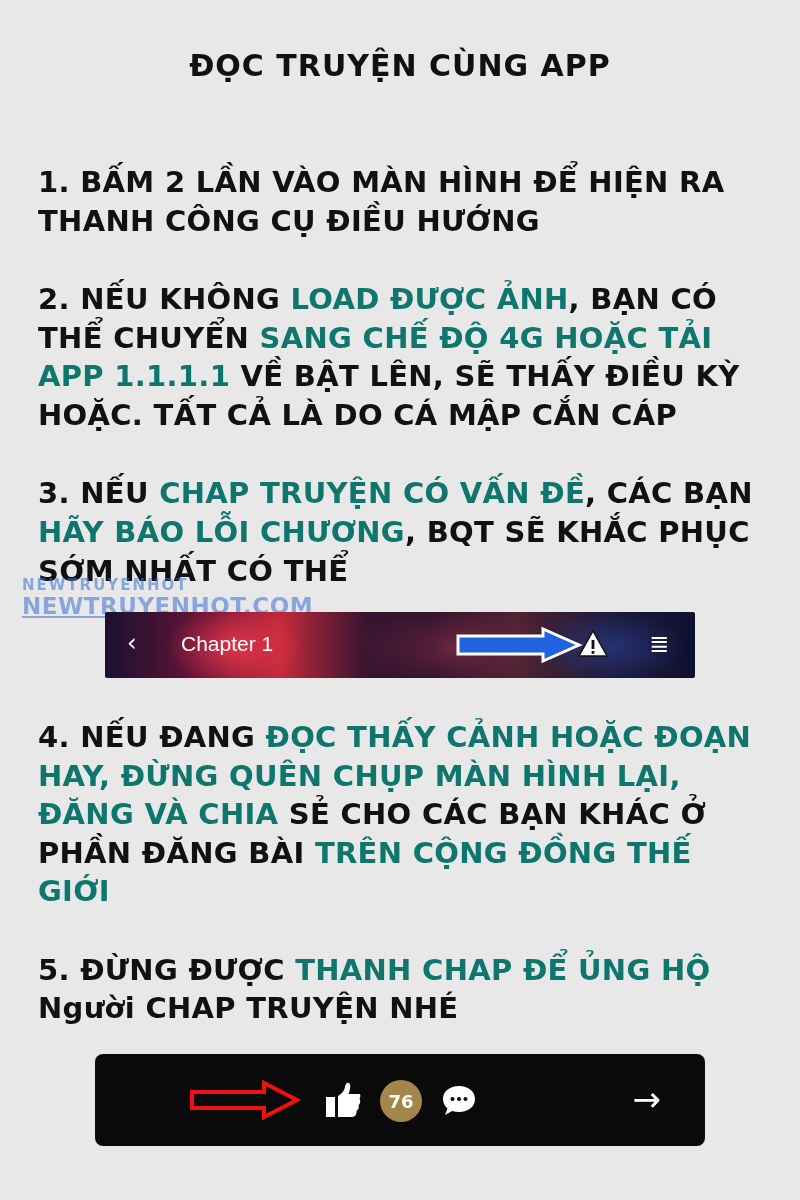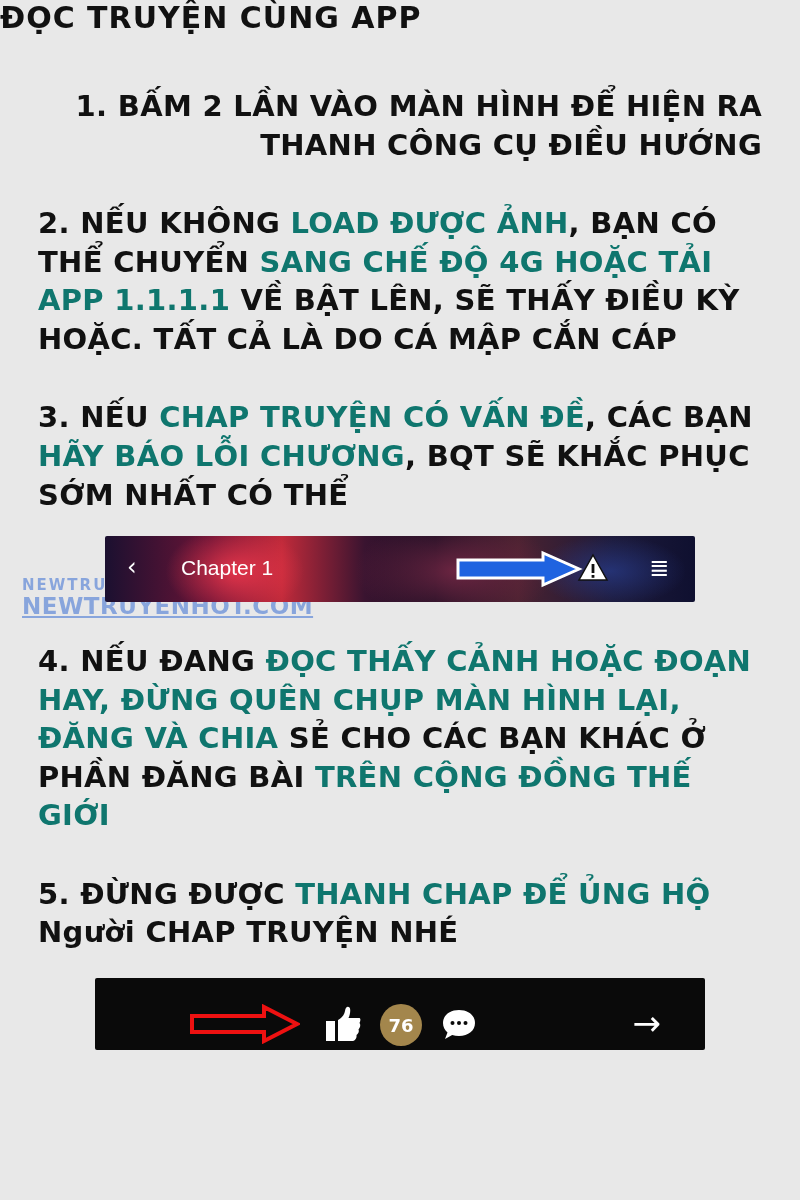--- a/index.html
+++ b/index.html
@@ -14,37 +14,39 @@
     overflow: hidden;
     position: relative;
   }
   .page {
     position: relative;
     width: 800px;
     height: 1200px;
     box-sizing: border-box;
   }
   .title {
+    text-align: center;
     font-size: 30px;
     font-weight: bold;
     letter-spacing: 1px;
     color: #111;
+    padding-top: 48px;
   }
   .content {
     padding: 0 38px;
   }
   .para {
     font-size: 29px;
     line-height: 1.33;
     font-weight: bold;
     color: #111;
     letter-spacing: 0.3px;
     margin-top: 40px;
   }
-  .para.first { margin-top: 52px; text-align: right; }
+  .para.first { margin-top: 80px; }
   .hl { color: #0f766e; }
 
   
   .watermark {
     position: absolute;
     left: 22px;
     top: 578px;
     color: #3b6fd4;
     opacity: 0.55;
     font-weight: bold;
@@ -105,23 +107,23 @@
   .blue-arrow {
     position: absolute; left: 350px; top: 14px;
     width: 128px; height: 38px;
   }
 
   
   .bottom-bar {
     position: relative;
     margin: 26px auto 0 auto;
     width: 610px;
-    height: 72px;
+    height: 92px;
     background: #0a0a0a;
-    border-radius: 2px;
+    border-radius: 8px;
   }
   .bb-arrow-red {
     position: absolute; left: 95px; top: 26px;
     width: 110px; height: 40px;
   }
   .bb-like {
     position: absolute; left: 230px; top: 26px;
     width: 36px; height: 40px;
   }
   .bb-count {

